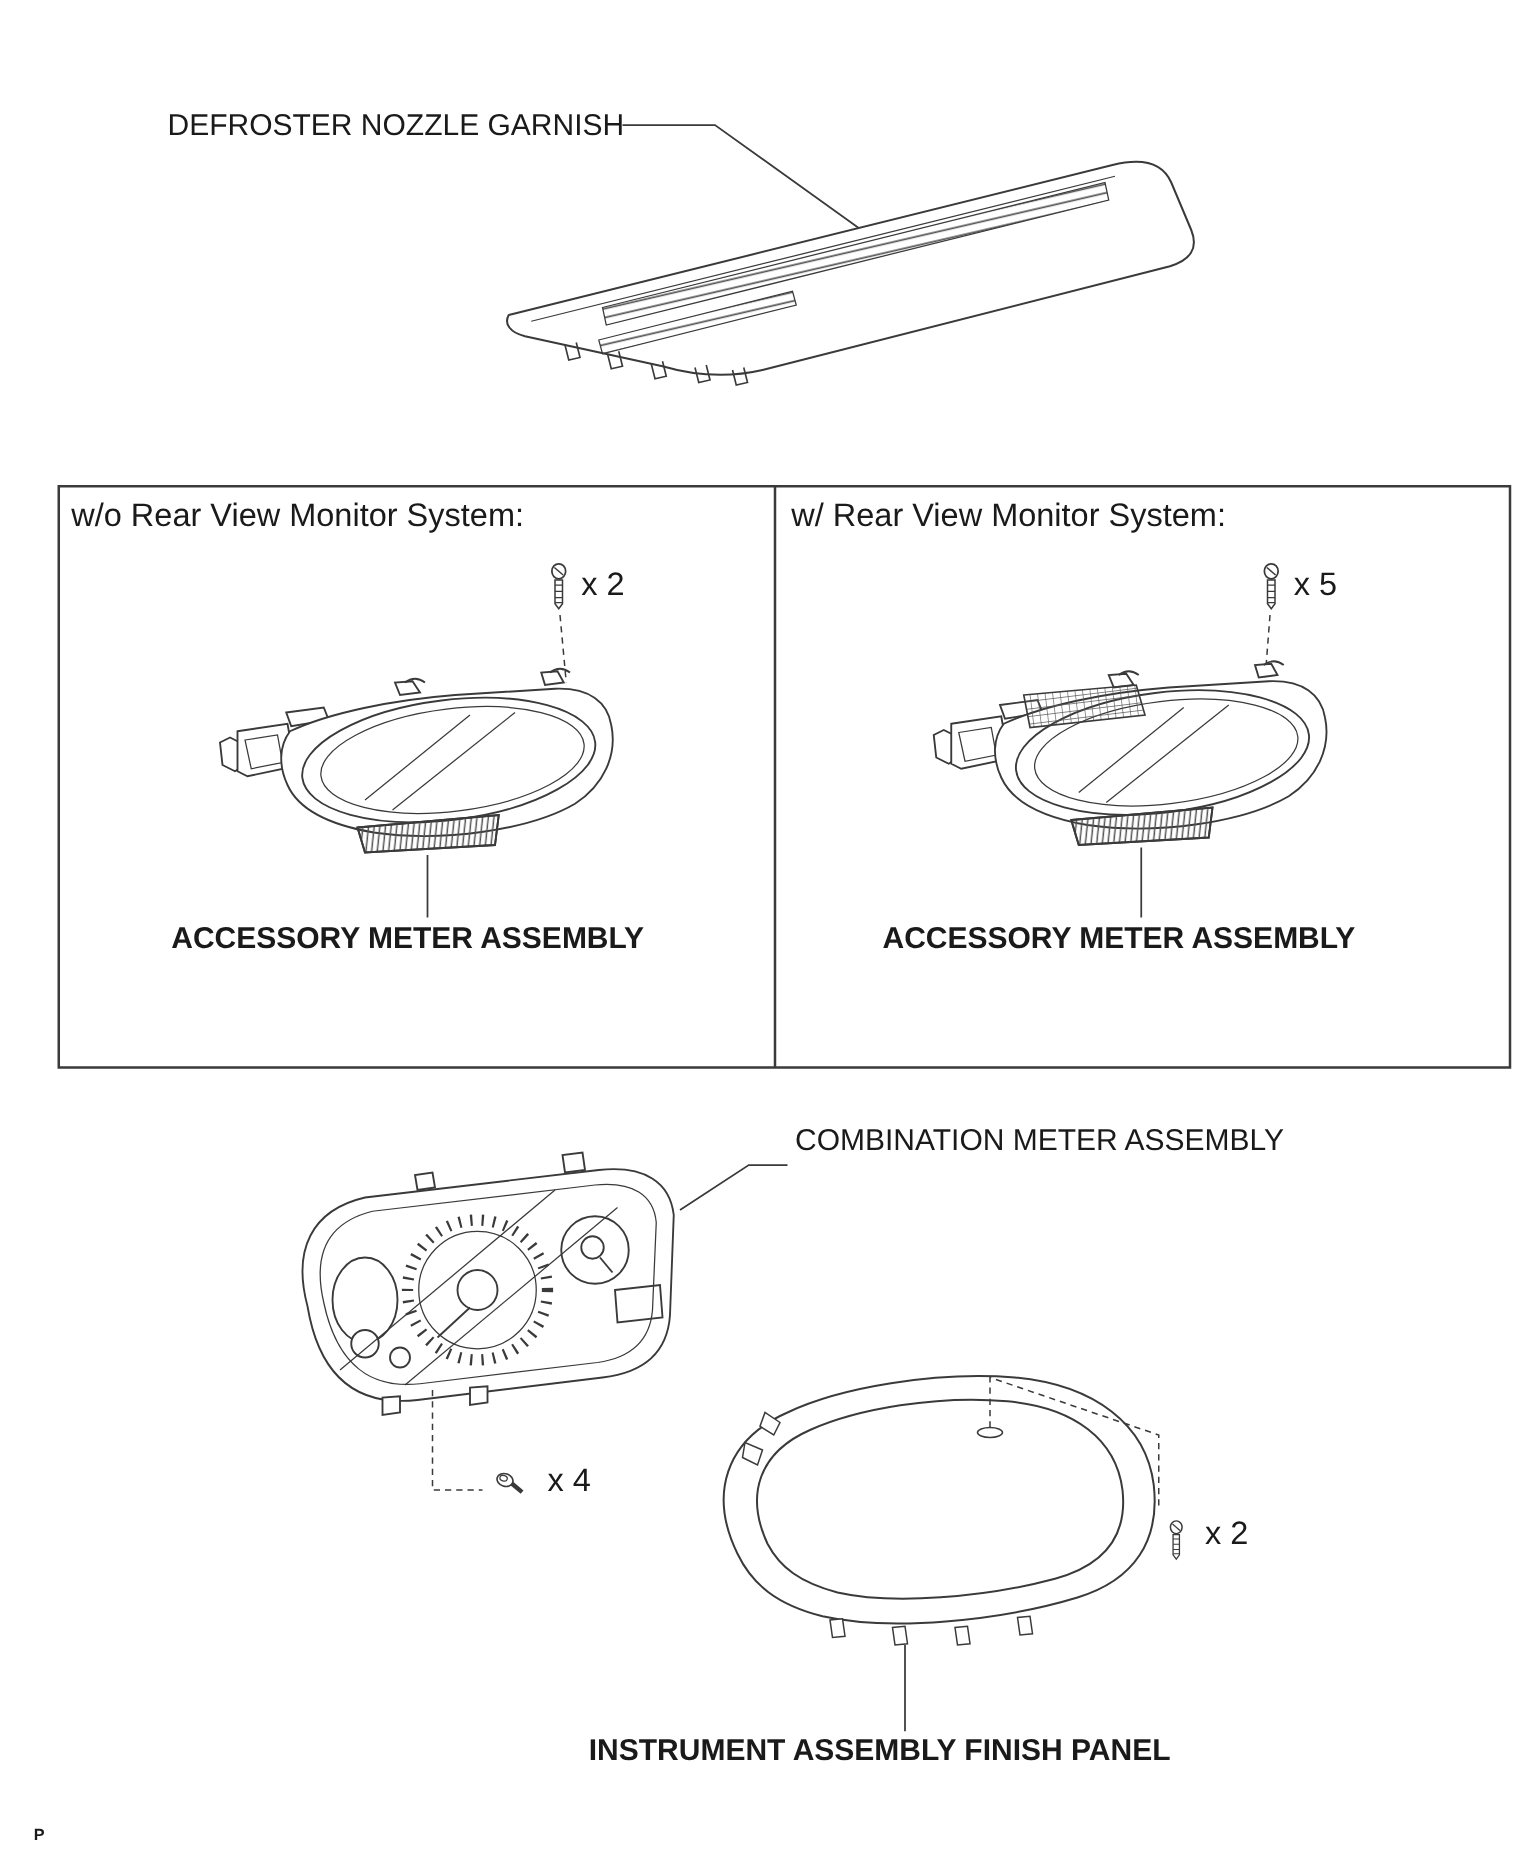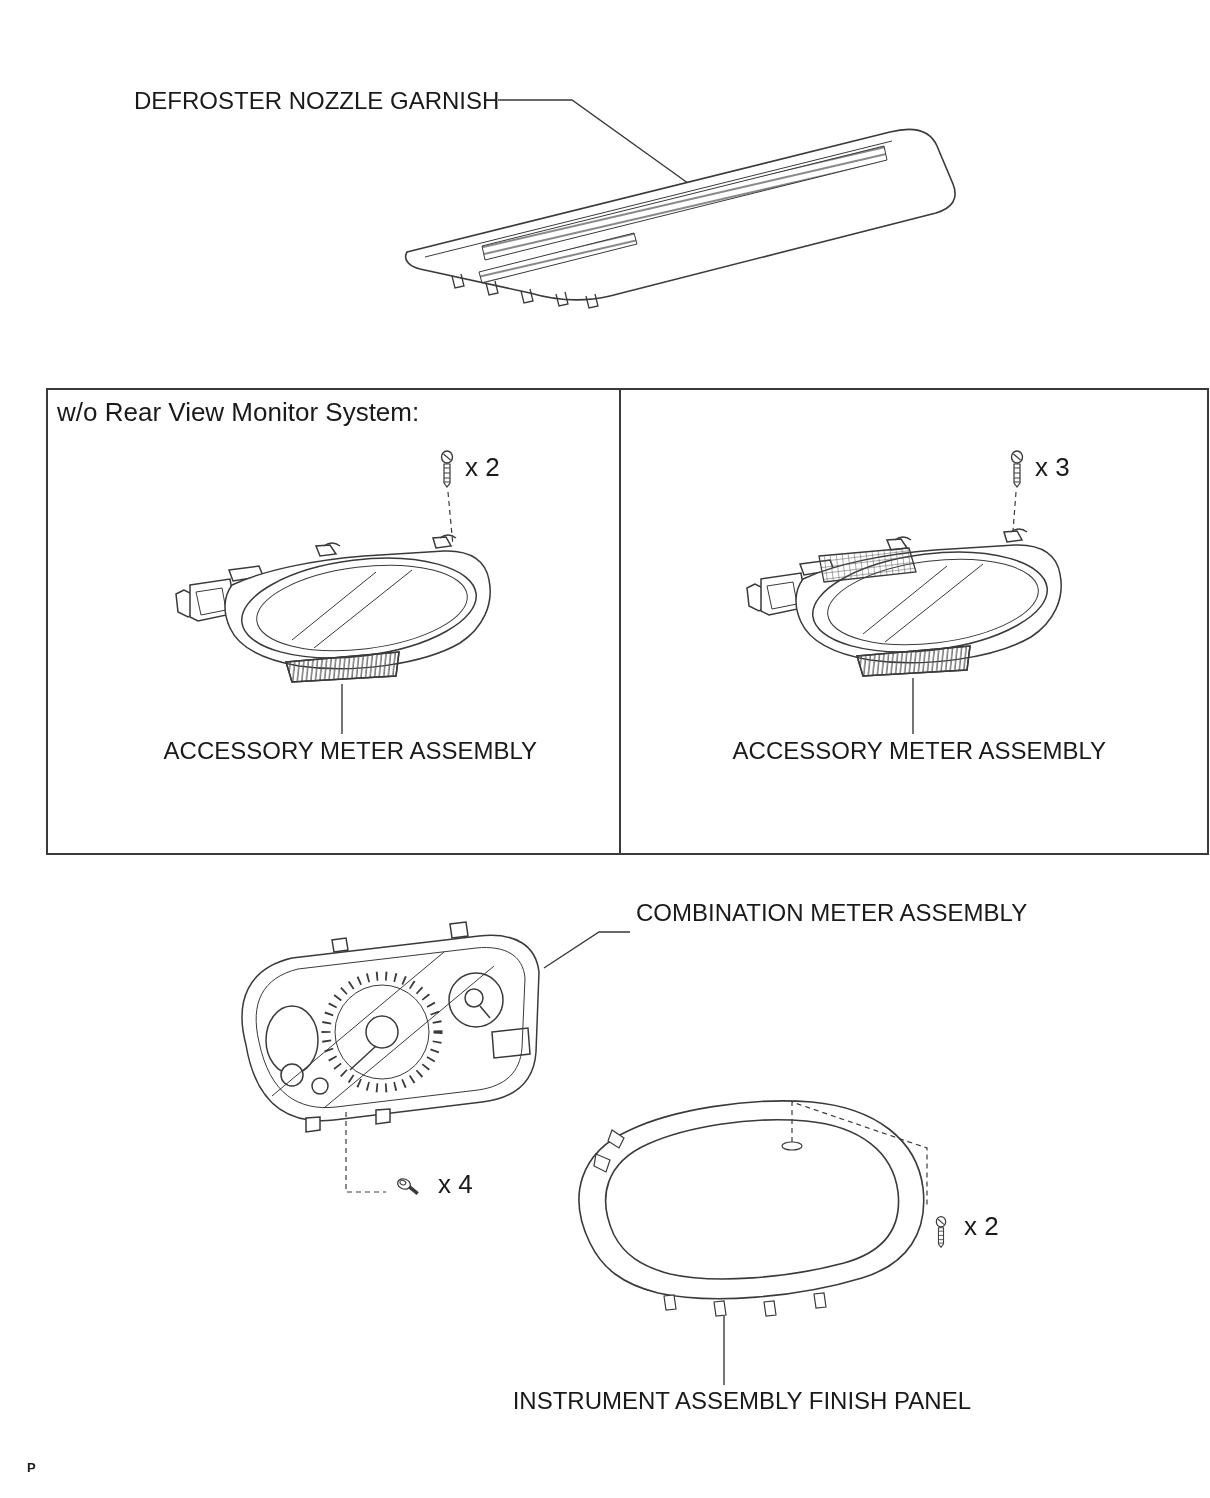--- a/index.html
+++ b/index.html
@@ -18,21 +18,21 @@
     left: 0; top: 0;
     width: 1210px; height: 1498px;
   }
   .label {
     position: absolute;
     font-size: 24px;
     line-height: 1.15;
     color: #1a1a1a;
     white-space: nowrap;
   }
-  .label.center { text-align: right; white-space: nowrap; }
+  .label.center { text-align: left; white-space: nowrap; font-weight: bold; }
   .panel-title { font-size: 26px; }
   .count { font-size: 26px; }
   .footer-mark {
     position: absolute;
     left: 3px; top: 1460px;
     font-size: 13px;
     font-weight: bold;
     color: #1a1a1a;
   }
 </style>
@@ -178,23 +178,24 @@
     <g fill="none" stroke="#3a3a3a" stroke-width="1.2" stroke-dasharray="5 4">
       <path d="M768 1142 L768 1102 L903 1148 L903 1208"></path>
     </g>
     <use href="#screw" transform="translate(917,1232) scale(0.85)"></use>
     <line x1="700" y1="1316" x2="700" y2="1385" stroke="#3a3a3a" stroke-width="1.4"></line>
   </svg>
 
   <div class="label" style="left:110px; top:87px;">DEFROSTER NOZZLE GARNISH</div>
 
   <div class="label panel-title" style="left:33px; top:398px;">w/o Rear View Monitor System:</div>
+  <div class="label panel-title" style="left:609px; top:398px;">w/ Rear View Monitor System:</div>
 
   <div class="label count" style="left:441px; top:453px;">x 2</div>
-  <div class="label count" style="left:1011px; top:453px;">x 3</div>
+  <div class="label count" style="left:1011px; top:453px;">x 5</div>
 
   <div class="label center" style="left:113px; top:737px; width:400px;">ACCESSORY METER ASSEMBLY</div>
   <div class="label center" style="left:682px; top:737px; width:400px;">ACCESSORY METER ASSEMBLY</div>
 
   <div class="label" style="left:612px; top:899px;">COMBINATION METER ASSEMBLY</div>
 
   <div class="label count" style="left:414px; top:1170px;">x 4</div>
   <div class="label count" style="left:940px; top:1212px;">x 2</div>
 
   <div class="label center" style="left:447px; top:1387px; width:500px;">INSTRUMENT ASSEMBLY FINISH PANEL</div>

